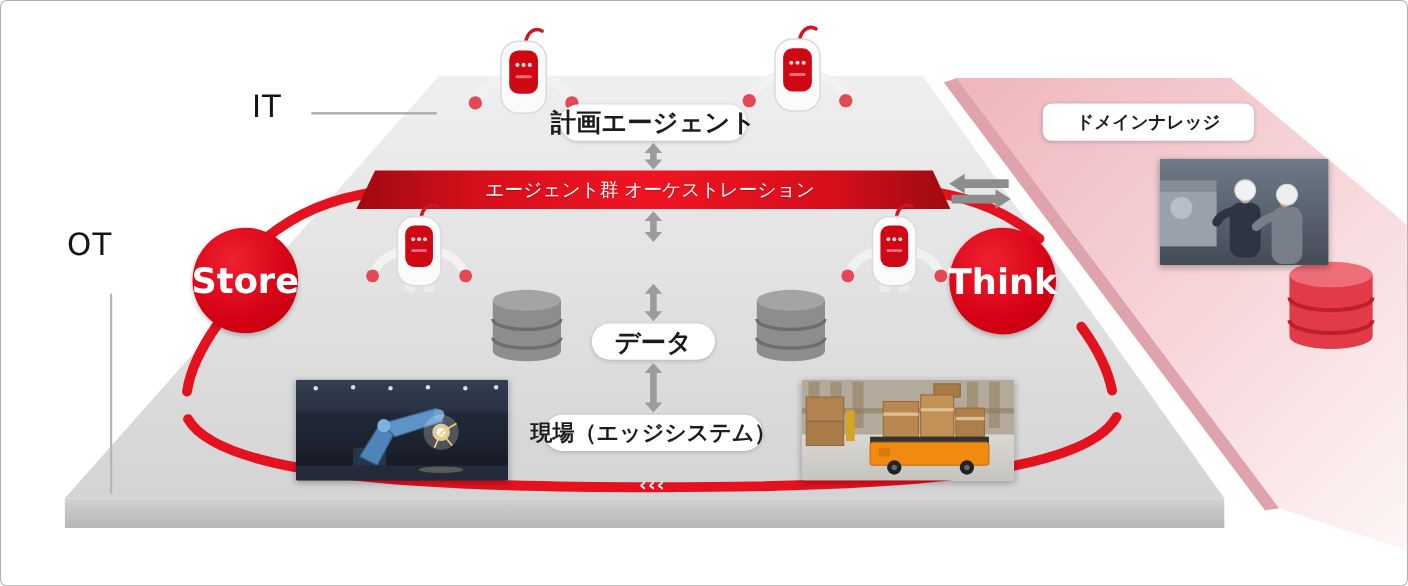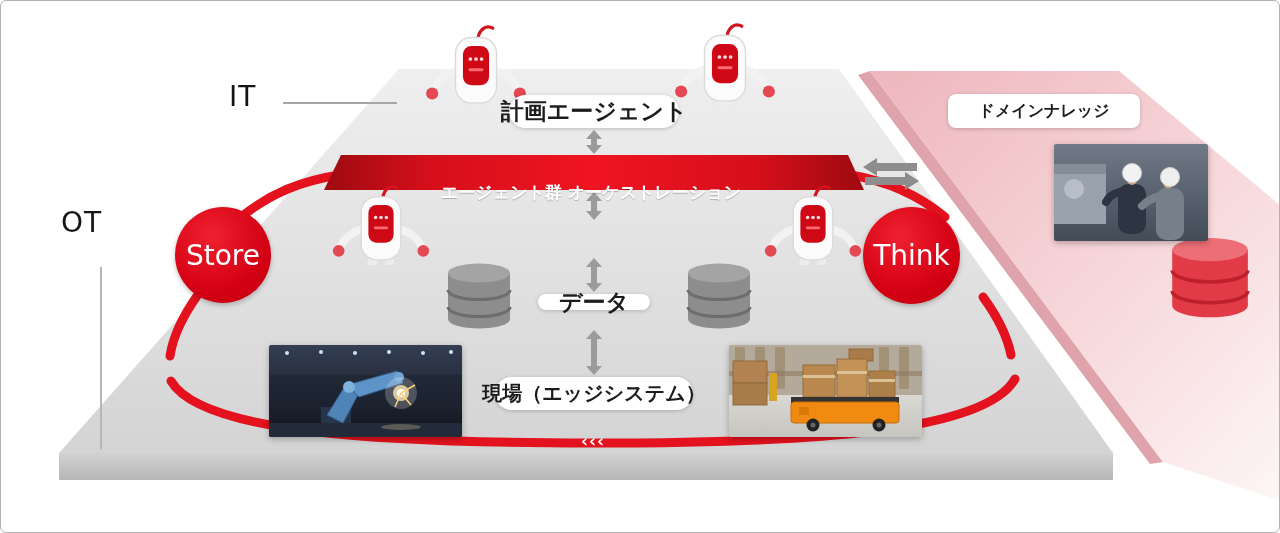--- a/index.html
+++ b/index.html
@@ -10,27 +10,26 @@
   }
   .layer{position:absolute;left:0;top:0;width:1280px;height:533px;}
   .pill{
     position:absolute;background:#ffffff;border-radius:20px;
     display:flex;align-items:center;justify-content:center;
     font-weight:700;color:#1c1c1c;font-size:23px;
     box-shadow:0 1px 4px rgba(0,0,0,.20);white-space:nowrap;
   }
   .pill.square{border-radius:8px;}
   .banner-text{
-    position:absolute;color:#ffffff;font-weight:700;font-size:17px;
+    position:absolute;color:#ffffff;font-weight:400;font-size:17px;
     display:flex;align-items:center;justify-content:center;white-space:nowrap;
     text-shadow:0 1px 1px rgba(0,0,0,.25);
-    margin-top:20px;
   }
   .circle{
-    position:absolute;border-radius:50%;color:#ffffff;font-weight:400;font-size:28px;
+    position:absolute;border-radius:50%;color:#ffffff;font-weight:700;font-size:32px;
     display:flex;align-items:center;justify-content:center;
     background:radial-gradient(circle at 38% 30%, #ef2130 0%, #d40013 62%, #be0010 100%);
     box-shadow:0 2px 5px rgba(0,0,0,.25);
   }
   .big-label{position:absolute;font-weight:400;color:#141414;font-size:28px;letter-spacing:1px;line-height:1;}
   .leader-h{position:absolute;height:2px;background:#a6a6a6;}
   .leader-v{position:absolute;width:2px;background:#b6b6b6;}
   .photo{position:absolute;overflow:hidden;border-radius:2px;box-shadow:0 2px 6px rgba(0,0,0,.28);}
   .photo svg{display:block;}
   .chevrons{
@@ -232,21 +231,21 @@
       <rect x="102" y="44" width="28" height="52" rx="10" fill="#767f8a"></rect>
       <circle cx="114" cy="40" r="4.5" fill="#c49a7e"></circle>
       <circle cx="116" cy="33" r="9.5" fill="#eeeeee" stroke="#d5d5d5"></circle>
     </svg>
   </div>
 
   <div class="pill" style="left:508px;top:94px;width:170px;height:33px;">
     <span>計画エージェント</span>
   </div>
   <div class="banner-text" style="left:330px;top:156px;width:520px;height:30px;">エージェント群 オーケストレーション</div>
-  <div class="pill" style="left:537px;top:293px;width:112px;height:16px;">
+  <div class="pill" style="left:537px;top:293px;width:112px;height:33px;align-items:flex-end;">
     <span>データ</span>
   </div>
   <div class="pill" style="left:494px;top:376px;width:198px;height:33px;font-size:20px;">
     <span>現場（エッジシステム）</span>
   </div>
   <div class="pill square" style="left:947px;top:93px;width:192px;height:34px;font-size:16px;">
     <span>ドメインナレッジ</span>
   </div>
 
   <div class="circle" style="left:174px;top:206px;width:96px;height:96px;">

